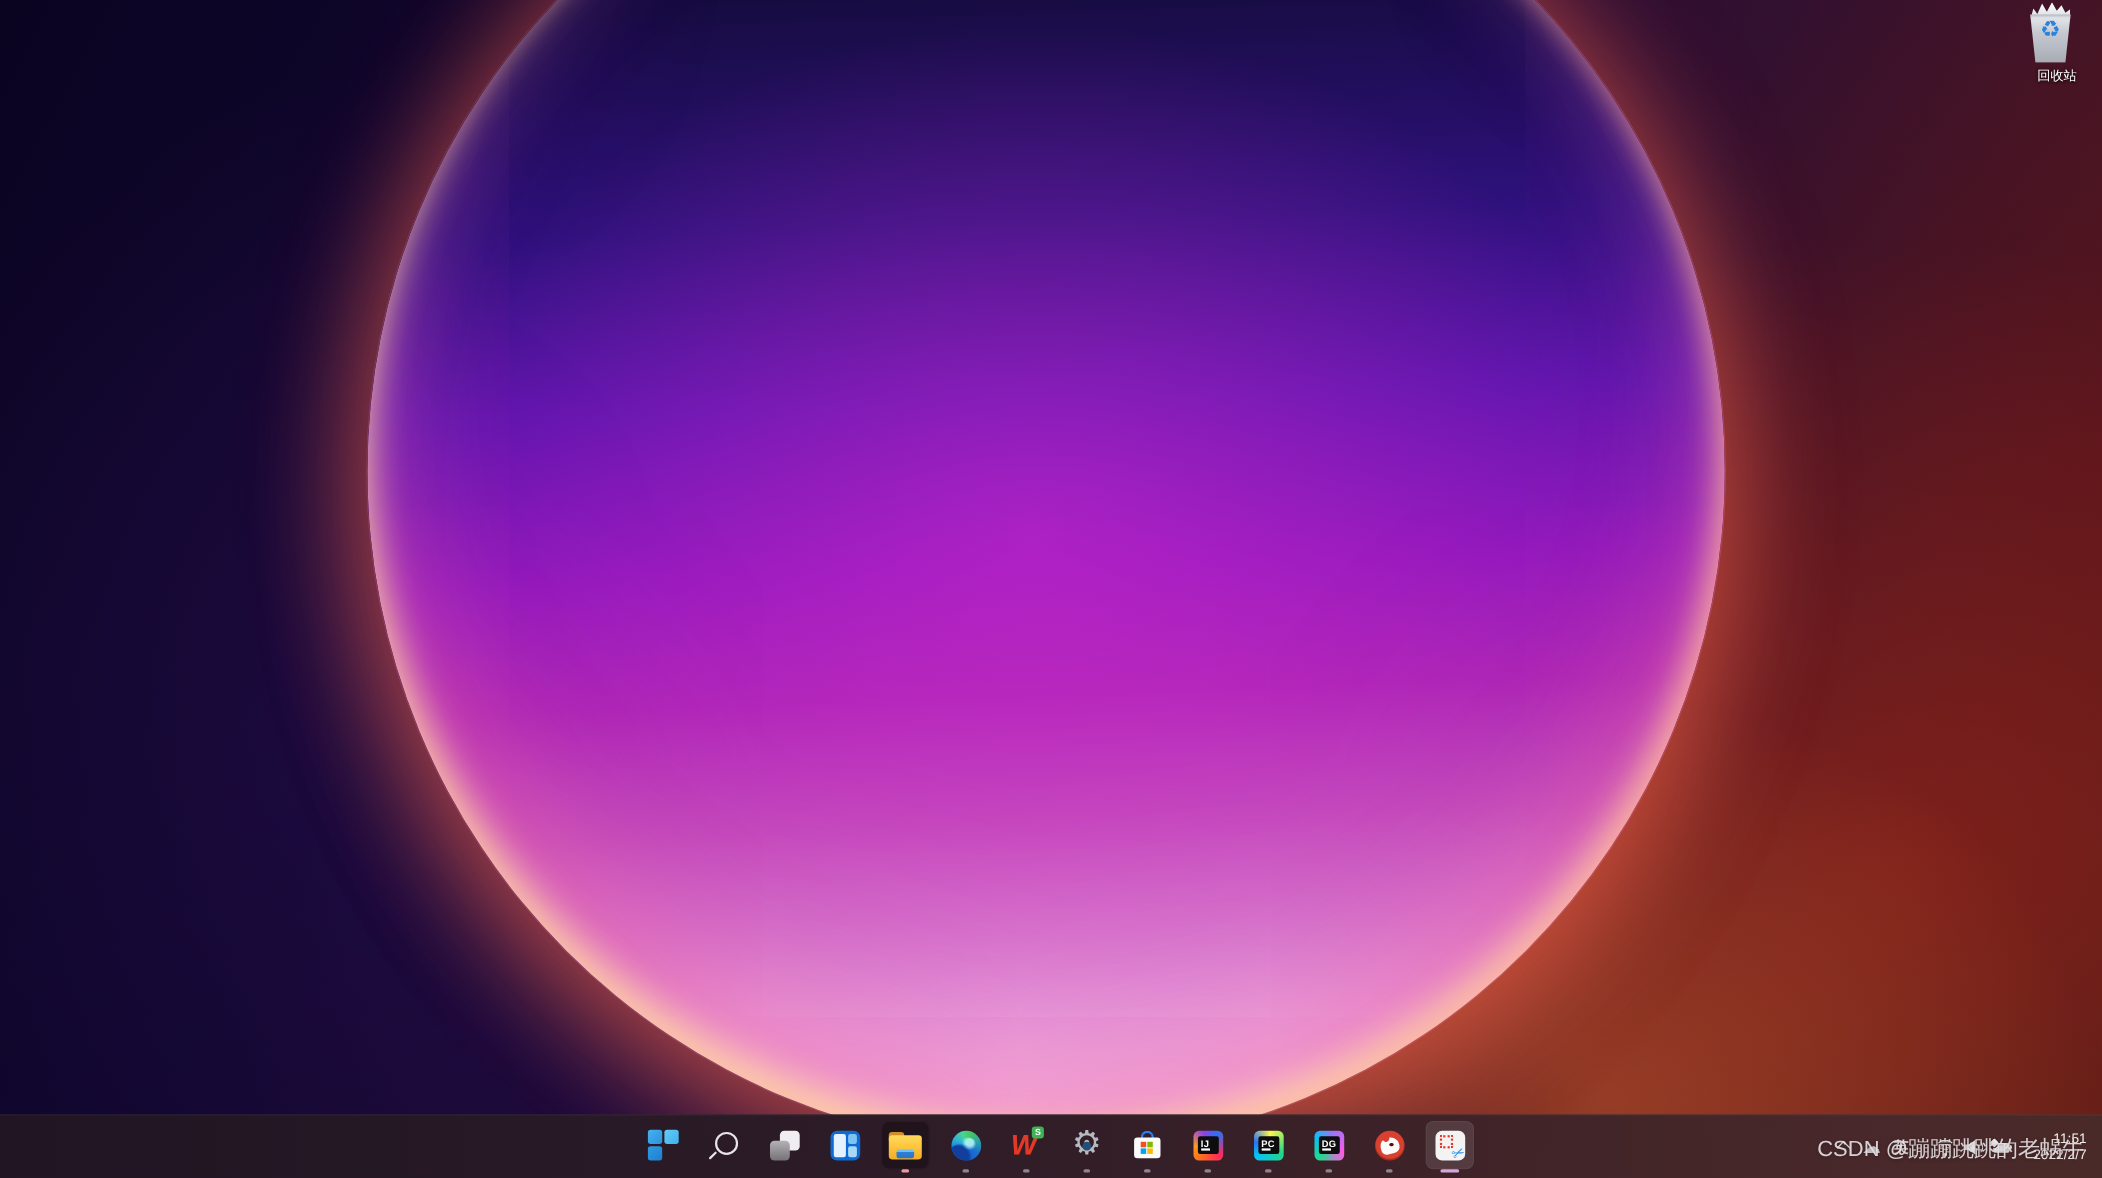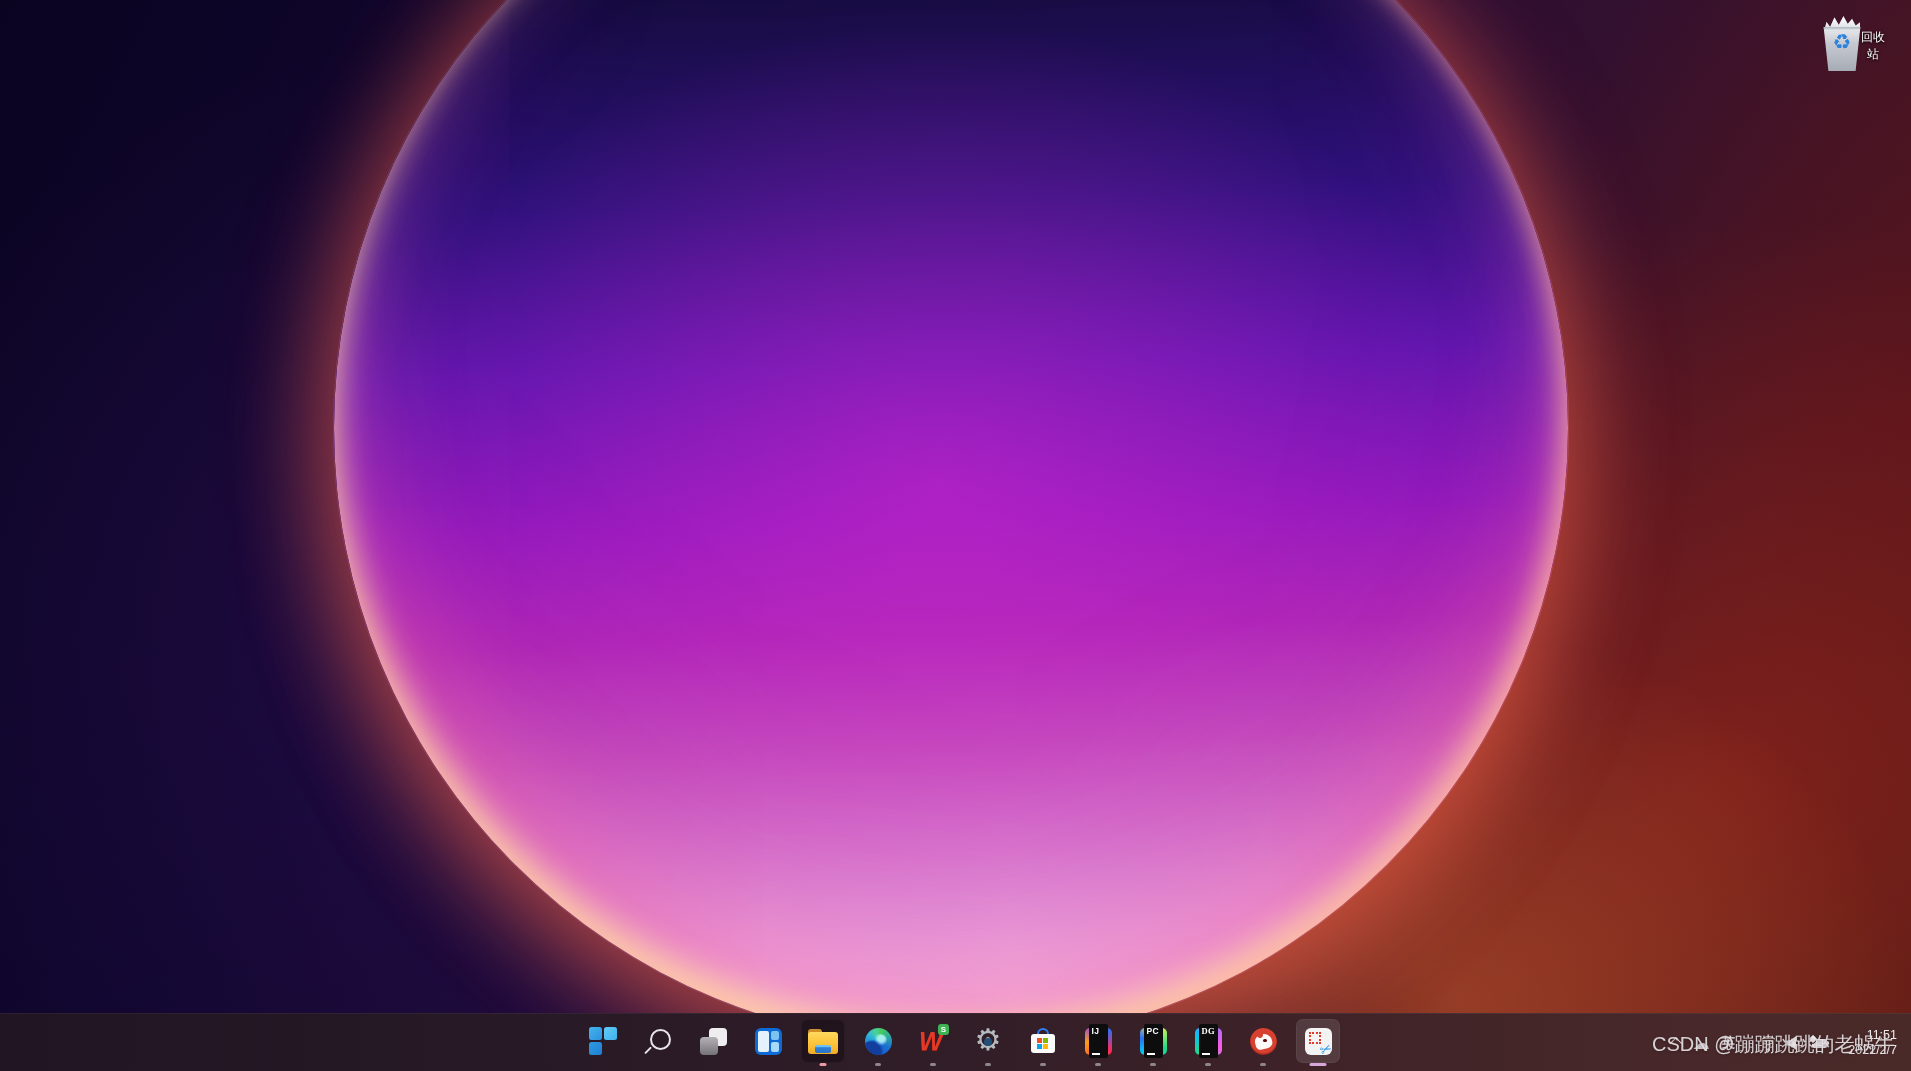--- a/index.html
+++ b/index.html
@@ -34,21 +34,21 @@
       inset 0 -150px 220px rgba(196,56,180,.35),
       inset 0 20px 80px rgba(104,80,220,.10);
   }
   .bloom::after{
     content:"";position:absolute;inset:-1px;border-radius:50%;
     box-shadow:inset 0 0 2px rgba(232,194,255,.28), inset -8px -2px 22px rgba(255,92,142,.22);
   }
   
   .desktop-icon{
     position:absolute;left:1818px;top:2px;width:70px;height:84px;
-    display:flex;align-items:center;z-index:5;
+    display:flex;flex-direction:column;align-items:flex-end;z-index:5;
   }
   .bin-art{position:relative;width:48px;height:56px;}
   .bin-paper{
     position:absolute;left:6px;top:0;width:36px;height:15px;
     background:linear-gradient(180deg,#ffffff,#d7dbe0);
     clip-path:polygon(0 100%,7% 38%,17% 72%,29% 8%,41% 58%,54% 0,66% 52%,78% 18%,88% 64%,100% 42%,100% 100%);
   }
   .bin-body{
     position:absolute;left:4px;top:11px;width:40px;height:44px;
     background:linear-gradient(180deg,rgba(242,245,248,.96) 0%,rgba(208,214,221,.93) 38%,rgba(172,180,188,.95) 100%);
@@ -134,22 +134,22 @@
     border-radius:7px 7px 0 0;box-sizing:border-box;}
   .store-bag{position:absolute;left:1px;top:6px;width:24px;height:19px;background:#fbfbfb;border-radius:3px;}
   .store-flag{position:absolute;left:7px;top:10px;display:grid;grid-template-columns:5px 5px;grid-template-rows:5px 5px;gap:1px;}
   .store-flag i{display:block;}
   .store-flag .f1{background:#f25022;} .store-flag .f2{background:#7fba00;}
   .store-flag .f3{background:#00a4ef;} .store-flag .f4{background:#ffb900;}
   
   .jb{position:relative;width:27px;height:27px;border-radius:5px;display:flex;align-items:center;justify-content:center;}
   .jb-idea{background:conic-gradient(from 130deg,#fe2b5b,#fd6a22 22%,#fd9d1b 38%,#8f41e9 58%,#2d6ff5 74%,#fe2b5b 100%);}
   .jb-pycharm{background:conic-gradient(from 120deg,#21d789,#07c3f2 30%,#2d6ff5 46%,#fcf84a 68%,#21d789 100%);}
-  .jb-datagrip{background:conic-gradient(from 10deg,#9775f8,#ff59e6 30%,#22d88f 58%,#07c3f2 80%,#9775f8 100%);font-family:Liberation Serif, serif;}
-  .jb-inner{position:relative;width:19px;height:34px;background:#0d0d0d;border-radius:2px;}
+  .jb-datagrip{background:conic-gradient(from 10deg,#9775f8,#ff59e6 30%,#22d88f 58%,#07c3f2 80%,#9775f8 100%);}
+  .jb-inner{position:relative;width:19px;height:16px;background:#0d0d0d;border-radius:2px;}
   .jb-label{position:absolute;left:3px;top:2px;color:#fff;font-size:8.5px;font-weight:800;letter-spacing:.4px;}
   .jb-underline{position:absolute;left:3px;bottom:3px;width:8px;height:1.8px;background:#fff;}
   
   .dog{position:relative;width:27px;height:27px;border-radius:50%;overflow:hidden;
     background:radial-gradient(circle at 50% 46%,#d8402f 0 62%,#a5281c 70% 100%);}
   .dog-head{position:absolute;left:5px;top:6px;width:17px;height:15px;background:#fcfbfa;
     border-radius:70% 80% 55% 45%;transform:rotate(-14deg);}
   .dog-eye{position:absolute;right:10px;top:11px;width:3.5px;height:3.5px;border-radius:50%;background:#5c100c;}
   .dog-ear{position:absolute;left:7px;top:4px;width:6px;height:6px;background:#d8402f;border-radius:0 60% 60% 60%;transform:rotate(18deg);}
   

